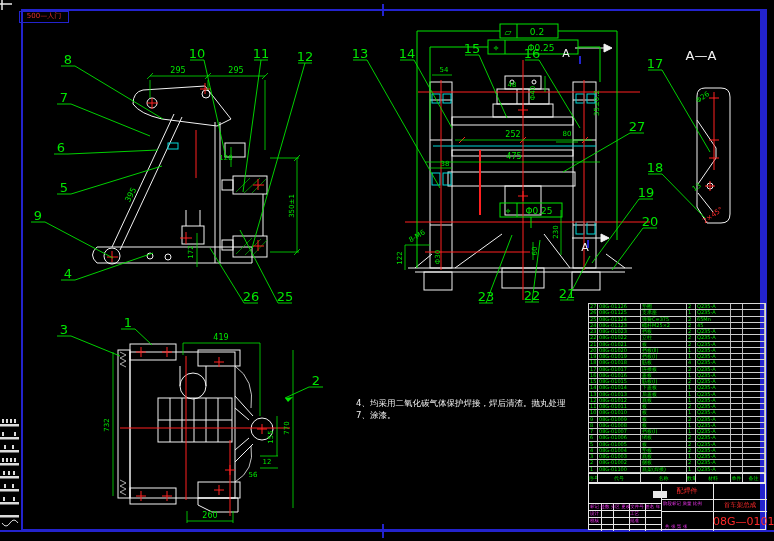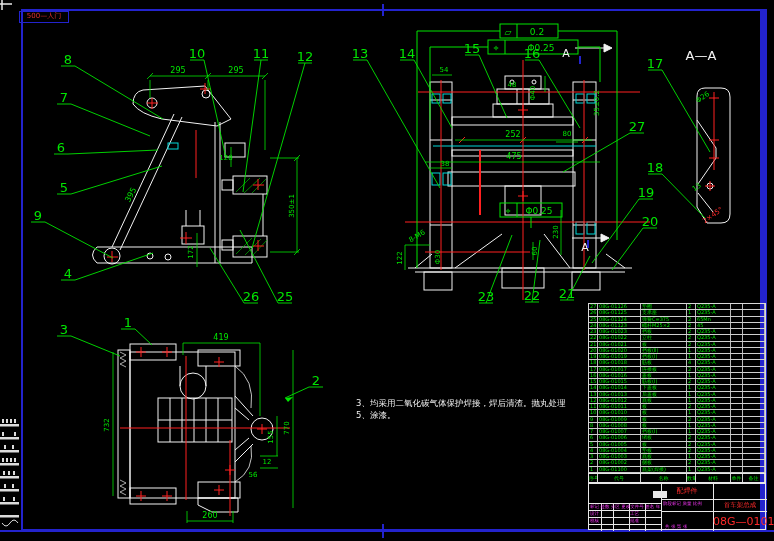--- a/index.html
+++ b/index.html
@@ -380,22 +380,22 @@
           <line x1="479" y1="303" x2="493" y2="303"></line>
           <line x1="486" y1="303" x2="512" y2="235"></line>
           <text class="bal" x="486" y="301" text-anchor="middle" stroke="none">23</text>
         </g>
   </g>
 </svg>
 
 <div class="abs corner-label">500—人门</div>
 
 <div class="abs tech">
-  <div class="l">3、均采用二氧化碳气体保护焊接，焊后清渣。抛丸处理</div>
-  <div class="l">5、涂漆。</div>
+  <div class="l">4、均采用二氧化碳气体保护焊接，焊后清渣。抛丸处理</div>
+  <div class="l">7、涂漆。</div>
 </div>
 
 <div class="abs bom">
   <div>
         <div class="bom-row">
           <span class="bc" style="width: 9px;">27</span>
           <span class="bc" style="width: 43px;">08G-01126</span>
           <span class="bc" style="width: 46px;">垫圈</span>
           <span class="bc" style="width: 9px;">2</span>
           <span class="bc" style="width: 35px;">Q235-A</span>

